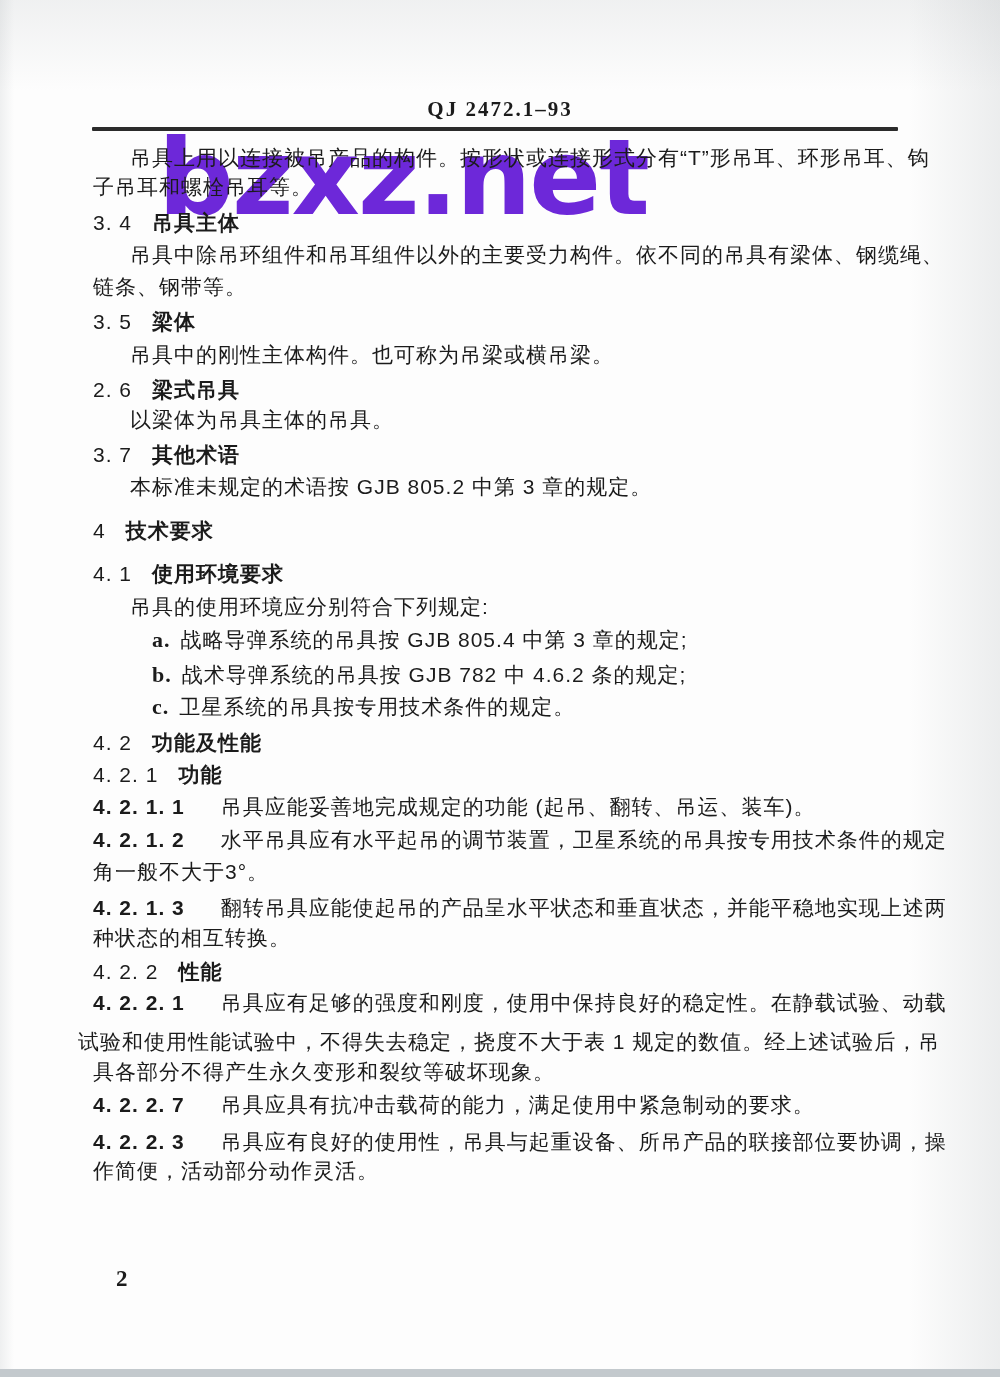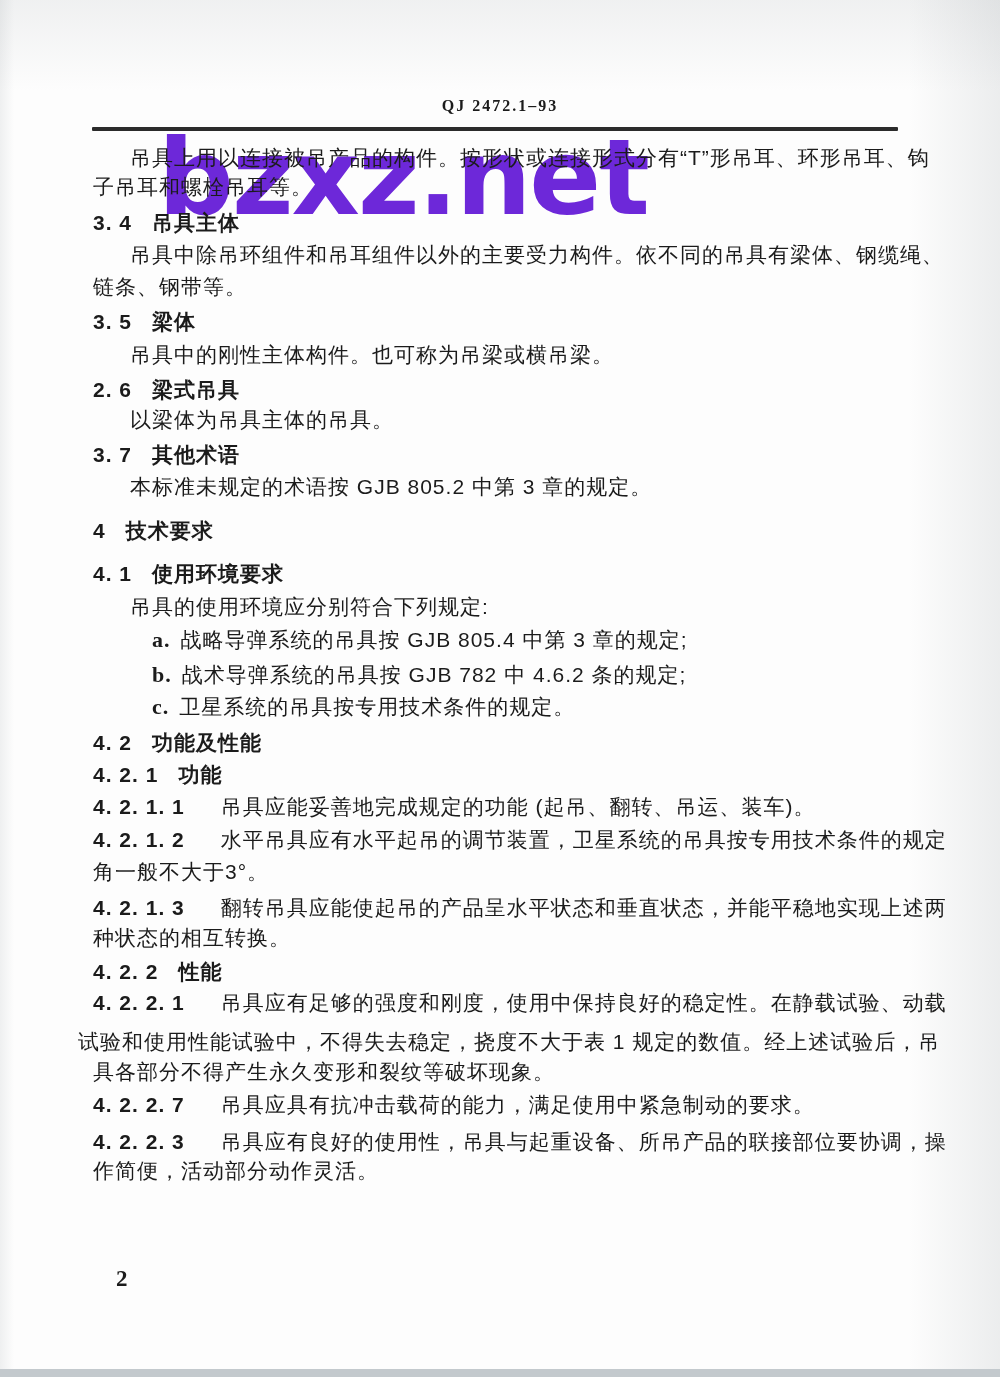--- a/index.html
+++ b/index.html
@@ -36,36 +36,36 @@
     position: absolute; left: 158px; top: 116px;
     font-family: "DejaVu Sans", sans-serif;
     font-weight: 700; font-size: 106px; letter-spacing: -2px;
     color: #6d28d9;
     z-index: 0; pointer-events: none;
   }
   .doc-title {
     position: absolute; left: 0; top: 97px; width: 1000px;
     text-align: center;
     font-family: "Liberation Serif", serif;
-    font-weight: 700; font-size: 16px; letter-spacing: 2px;
+    font-weight: 700; font-size: 21px; letter-spacing: 2px;
     z-index: 1;
   }
   .header-rule {
     position: absolute; left: 92px; top: 127px; width: 806px; height: 4px;
     background: #2b2b2b; border-radius: 1px;
     z-index: 1;
   }
   .ln {
     position: absolute;
     font-size: 21px; line-height: 30px; letter-spacing: 1px;
     white-space: nowrap;
     z-index: 1;
   }
   .heading { font-weight: 700; }
-  .hnum { font-weight: 700; margin-right: 20px; }
+  .hnum { font-weight: 400; margin-right: 20px; }
   .cnum { font-weight: 700; margin-right: 36px; }
   .llabel { font-weight: 700; margin-right: 10px; font-family: "Liberation Serif", serif; font-size: 22px; }
   .page-num {
     position: absolute; left: 116px; top: 1266px;
     font-family: "Liberation Serif", serif;
     font-size: 23px; font-weight: 700;
     z-index: 1;
   }
 </style>
 </head>

